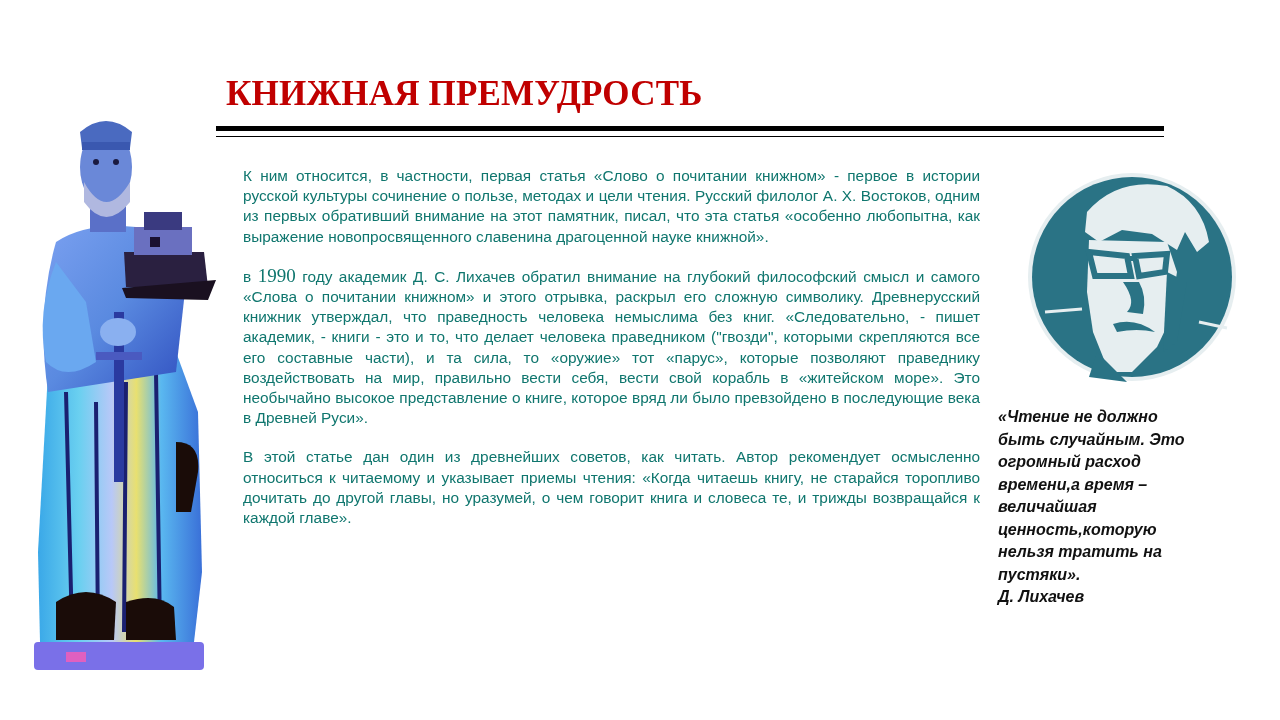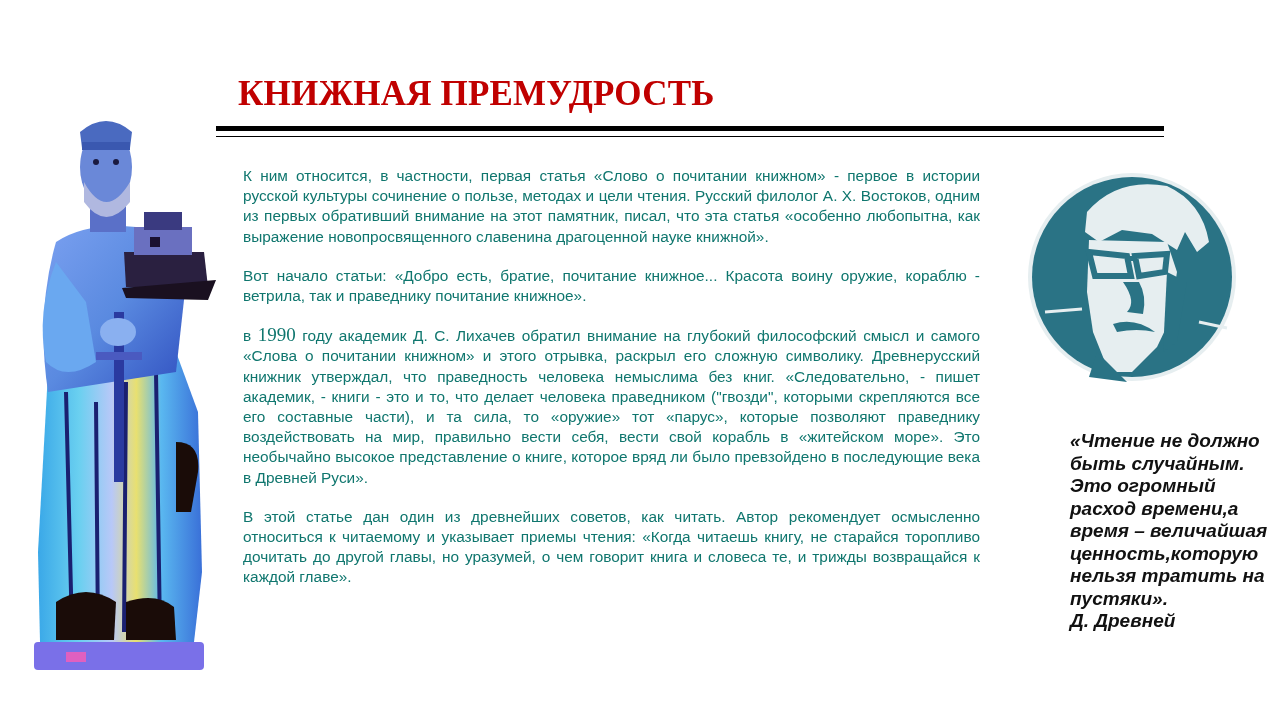--- a/index.html
+++ b/index.html
@@ -1,39 +1,39 @@
 <!DOCTYPE html>
 <html><head>
   <meta charset="utf-8">
   <style>
     * { margin: 0; padding: 0; box-sizing: border-box; }
     html, body { width: 1280px; height: 720px; background: #ffffff; overflow: hidden; }
     body { position: relative; font-family: "Liberation Sans", sans-serif; color: #111; }
 
     .slide-title {
-      position: absolute; left: 238px; top: 74px;
+      position: absolute; left: 226px; top: 74px;
       font-family: "Liberation Serif", serif; font-weight: bold;
       font-size: 35px; color: #c00000; letter-spacing: 0.2px; white-space: nowrap;
     }
     .rule-thick { position: absolute; left: 216px; top: 126px; width: 948px; height: 5px; background: #000; }
     .rule-thin  { position: absolute; left: 216px; top: 136px; width: 948px; height: 1px; background: #000; }
 
     .body-text {
       position: absolute; left: 243px; top: 166px; width: 737px;
       font-size: 15.4px; line-height: 20.2px; text-align: justify; color: #0f766e;
     }
     .body-text p { margin-bottom: 19px; }
     .body-text .year { font-family: Liberation Serif, serif; font-size: 19px; }
 
     .statue { position: absolute; left: 26px; top: 112px; width: 192px; height: 570px; }
     .portrait { position: absolute; left: 1027px; top: 172px; width: 210px; height: 210px; }
 
     .quote {
-      position: absolute; left: 1070px; top: 406px; width: 210px;
-      font-weight: bold; font-style: italic; font-size: 19px; line-height: 22.5px; color: #111; margin-top: 24px;
+      position: absolute; left: 998px; top: 406px; width: 210px;
+      font-weight: bold; font-style: italic; font-size: 16px; line-height: 22.5px; color: #111;
     }
     .quote .author { display: block; }
   </style>
 </head>
 <body>
 
 <div class="slide-title">КНИЖНАЯ ПРЕМУДРОСТЬ</div>
 <div class="rule-thick"></div>
 <div class="rule-thin"></div>
 
@@ -82,21 +82,20 @@
   <ellipse cx="80" cy="55" rx="26" ry="40" fill="#6a88d8"></ellipse>
   <path d="M58 70 Q80 110 104 70 L104 90 Q80 120 58 90 Z" fill="#b0b8e0"></path>
   <path d="M54 20 Q80 -2 106 20 L104 36 L56 36 Z" fill="#4a6ac0"></path>
   <rect x="56" y="30" width="48" height="8" fill="#3a58b0"></rect>
   <circle cx="70" cy="50" r="3" fill="#1a1a40"></circle>
   <circle cx="90" cy="50" r="3" fill="#1a1a40"></circle>
 </svg>
 
 <div class="body-text">
   <p>К ним относится, в частности, первая статья «Слово о почитании книжном» - первое в истории русской культуры сочинение о пользе, методах и цели чтения. Русский филолог А. Х. Востоков, одним из первых обративший внимание на этот памятник, писал, что эта статья «особенно любопытна, как выражение новопросвященного славенина драгоценной науке книжной».</p>
-  <p>Вот начало статьи: «Добро есть, братие, почитание книжное... Красота воину оружие, кораблю - ветрила, так и праведнику почитание книжное».</p>
   <p><span>в </span><span class="year">1990</span><span> году академик Д. С. Лихачев обратил внимание на глубокий философский смысл и самого «Слова о почитании книжном» и этого отрывка, раскрыл его сложную символику. Древнерусский книжник утверждал, что праведность человека немыслима без книг. «Следовательно, - пишет академик, - книги - это и то, что делает человека праведником ("гвозди", которыми скрепляются все его составные части), и та сила, то «оружие» тот «парус», которые позволяют праведнику воздействовать на мир, правильно вести себя, вести свой корабль в «житейском море». Это необычайно высокое представление о книге, которое вряд ли было превзойдено в последующие века в Древней Руси».</span></p>
   <p>В этой статье дан один из древнейших советов, как читать. Автор рекомендует осмысленно относиться к читаемому и указывает приемы чтения: «Когда читаешь книгу, не старайся торопливо дочитать до другой главы, но уразумей, о чем говорит книга и словеса те, и трижды возвращайся к каждой главе».</p>
 </div>
 
 <svg class="portrait" viewBox="0 0 210 210">
   <circle cx="105" cy="105" r="104" fill="#e6eef0"></circle>
   <circle cx="105" cy="105" r="100" fill="#2a7385"></circle>
 
   <path d="M60 40 Q90 5 140 14 Q175 30 182 70 L170 80 L158 60 L150 78 L125 62 L95 58 L72 70 L58 60 Z" fill="#e6eef0"></path>
 
@@ -109,14 +108,14 @@
   <path d="M96 110 Q110 130 100 140 L116 142 Q120 124 112 110 Z" fill="#2a7385"></path>
   <path d="M86 152 Q108 145 128 160 Q110 156 90 160 Z" fill="#2a7385"></path>
   <path d="M140 100 L160 110 L150 170 L136 180 Z" fill="#2a7385"></path>
   <path d="M70 180 L100 210 L62 205 Z" fill="#2a7385"></path>
   <line x1="18" y1="140" x2="55" y2="137" stroke="#e6eef0" stroke-width="3"></line>
   <line x1="172" y1="150" x2="200" y2="156" stroke="#e6eef0" stroke-width="3"></line>
 </svg>
 
 <div class="quote">
   <span>«Чтение не должно быть случайным. Это огромный расход времени,а время – величайшая ценность,которую нельзя тратить на пустяки».</span>
-  <span class="author">Д. Древней</span>
+  <span class="author">Д. Лихачев</span>
 </div>
 
 </body></html>

